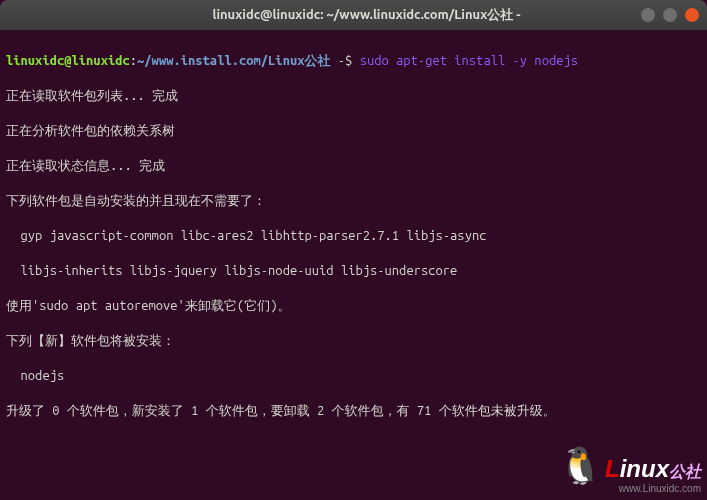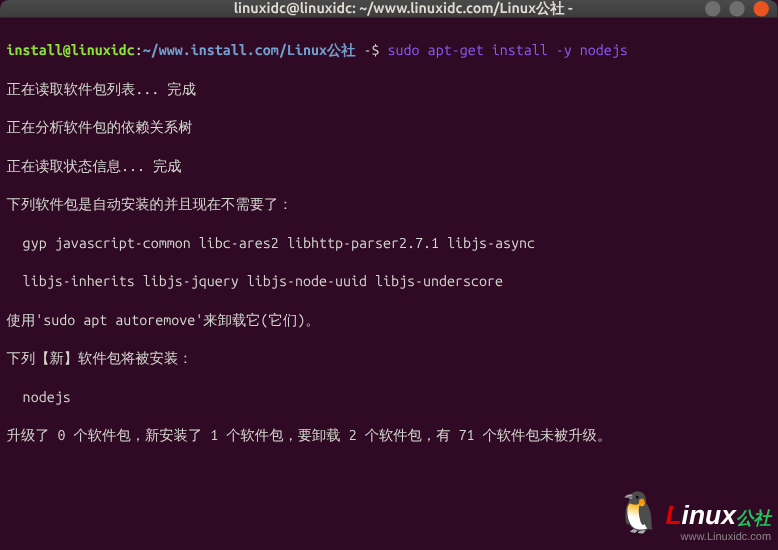--- a/index.html
+++ b/index.html
@@ -10,21 +10,21 @@
     body {
       font-family: "Ubuntu Mono", "DejaVu Sans Mono", monospace;
       background: #300a24;
       width: 707px;
       height: 500px;
       overflow: hidden;
       position: relative;
     }
     .titlebar {
       background: linear-gradient(to bottom, #4a4a4a, #3c3c3c);
-      height: 16px;
+      height: 30px;
       display: flex;
       align-items: center;
       justify-content: center;
       position: relative;
       border-top-left-radius: 8px;
       border-top-right-radius: 8px;
       padding-left: 26px;
     }
     .titlebar-title {
       color: #dfdbd2;
@@ -80,21 +80,21 @@
       line-height: 1;
     }
     .logo-text {
       font-family: Arial, sans-serif;
       font-weight: bold;
       font-style: italic;
       font-size: 24px;
     }
     .logo-l { color: #e00000; }
     .logo-inux { color: #ffffff; }
-    .logo-cn { color: #22c55e; font-size: 16px; font-weight: bold; font-style: italic;}
+    .logo-cn { color: #f0abfc; font-size: 16px; font-weight: bold; font-style: italic;}
     .logo-url {
       font-size: 10px;
       color: #888;
       font-family: Arial, sans-serif;
       margin-left: 34px;
     }
     .line { display: block; }
   </style>
 </head>
 <body>
@@ -102,21 +102,21 @@
 <div class="titlebar">
   <span class="titlebar-title">linuxidc@linuxidc: ~/www.linuxidc.com/Linux公社 -</span>
   <div class="window-controls">
     <div class="window-btn btn-min"></div>
     <div class="window-btn btn-max"></div>
     <div class="window-btn btn-close"></div>
   </div>
 </div>
 
 <div class="terminal">
-<span class="line"><span class="prompt-user">install@linuxidc</span><span class="prompt-sep">:</span><span class="prompt-path">~</span><span class="prompt-path">/www.install.com/Linux公社</span><span class="prompt-sep"> -$ </span><span class="cmd">sudo apt-get install -y nodejs</span></span>
+<span class="line"><span class="prompt-user">linuxidc@linuxidc</span><span class="prompt-sep">:</span><span class="prompt-path">~</span><span class="prompt-path">/www.install.com/Linux公社</span><span class="prompt-sep"> -$ </span><span class="cmd">sudo apt-get install -y nodejs</span></span>
 <span class="line">正在读取软件包列表... 完成</span>
 <span class="line">正在分析软件包的依赖关系树</span>
 <span class="line">正在读取状态信息... 完成</span>
 <span class="line">下列软件包是自动安装的并且现在不需要了：</span>
 <span class="line">  gyp javascript-common libc-ares2 libhttp-parser2.7.1 libjs-async</span>
 <span class="line">  libjs-inherits libjs-jquery libjs-node-uuid libjs-underscore</span>
 <span class="line">使用'sudo apt autoremove'来卸载它(它们)。</span>
 <span class="line">下列【新】软件包将被安装：</span>
 <span class="line">  nodejs</span>
 <span class="line">升级了 0 个软件包，新安装了 1 个软件包，要卸载 2 个软件包，有 71 个软件包未被升级。</span>

